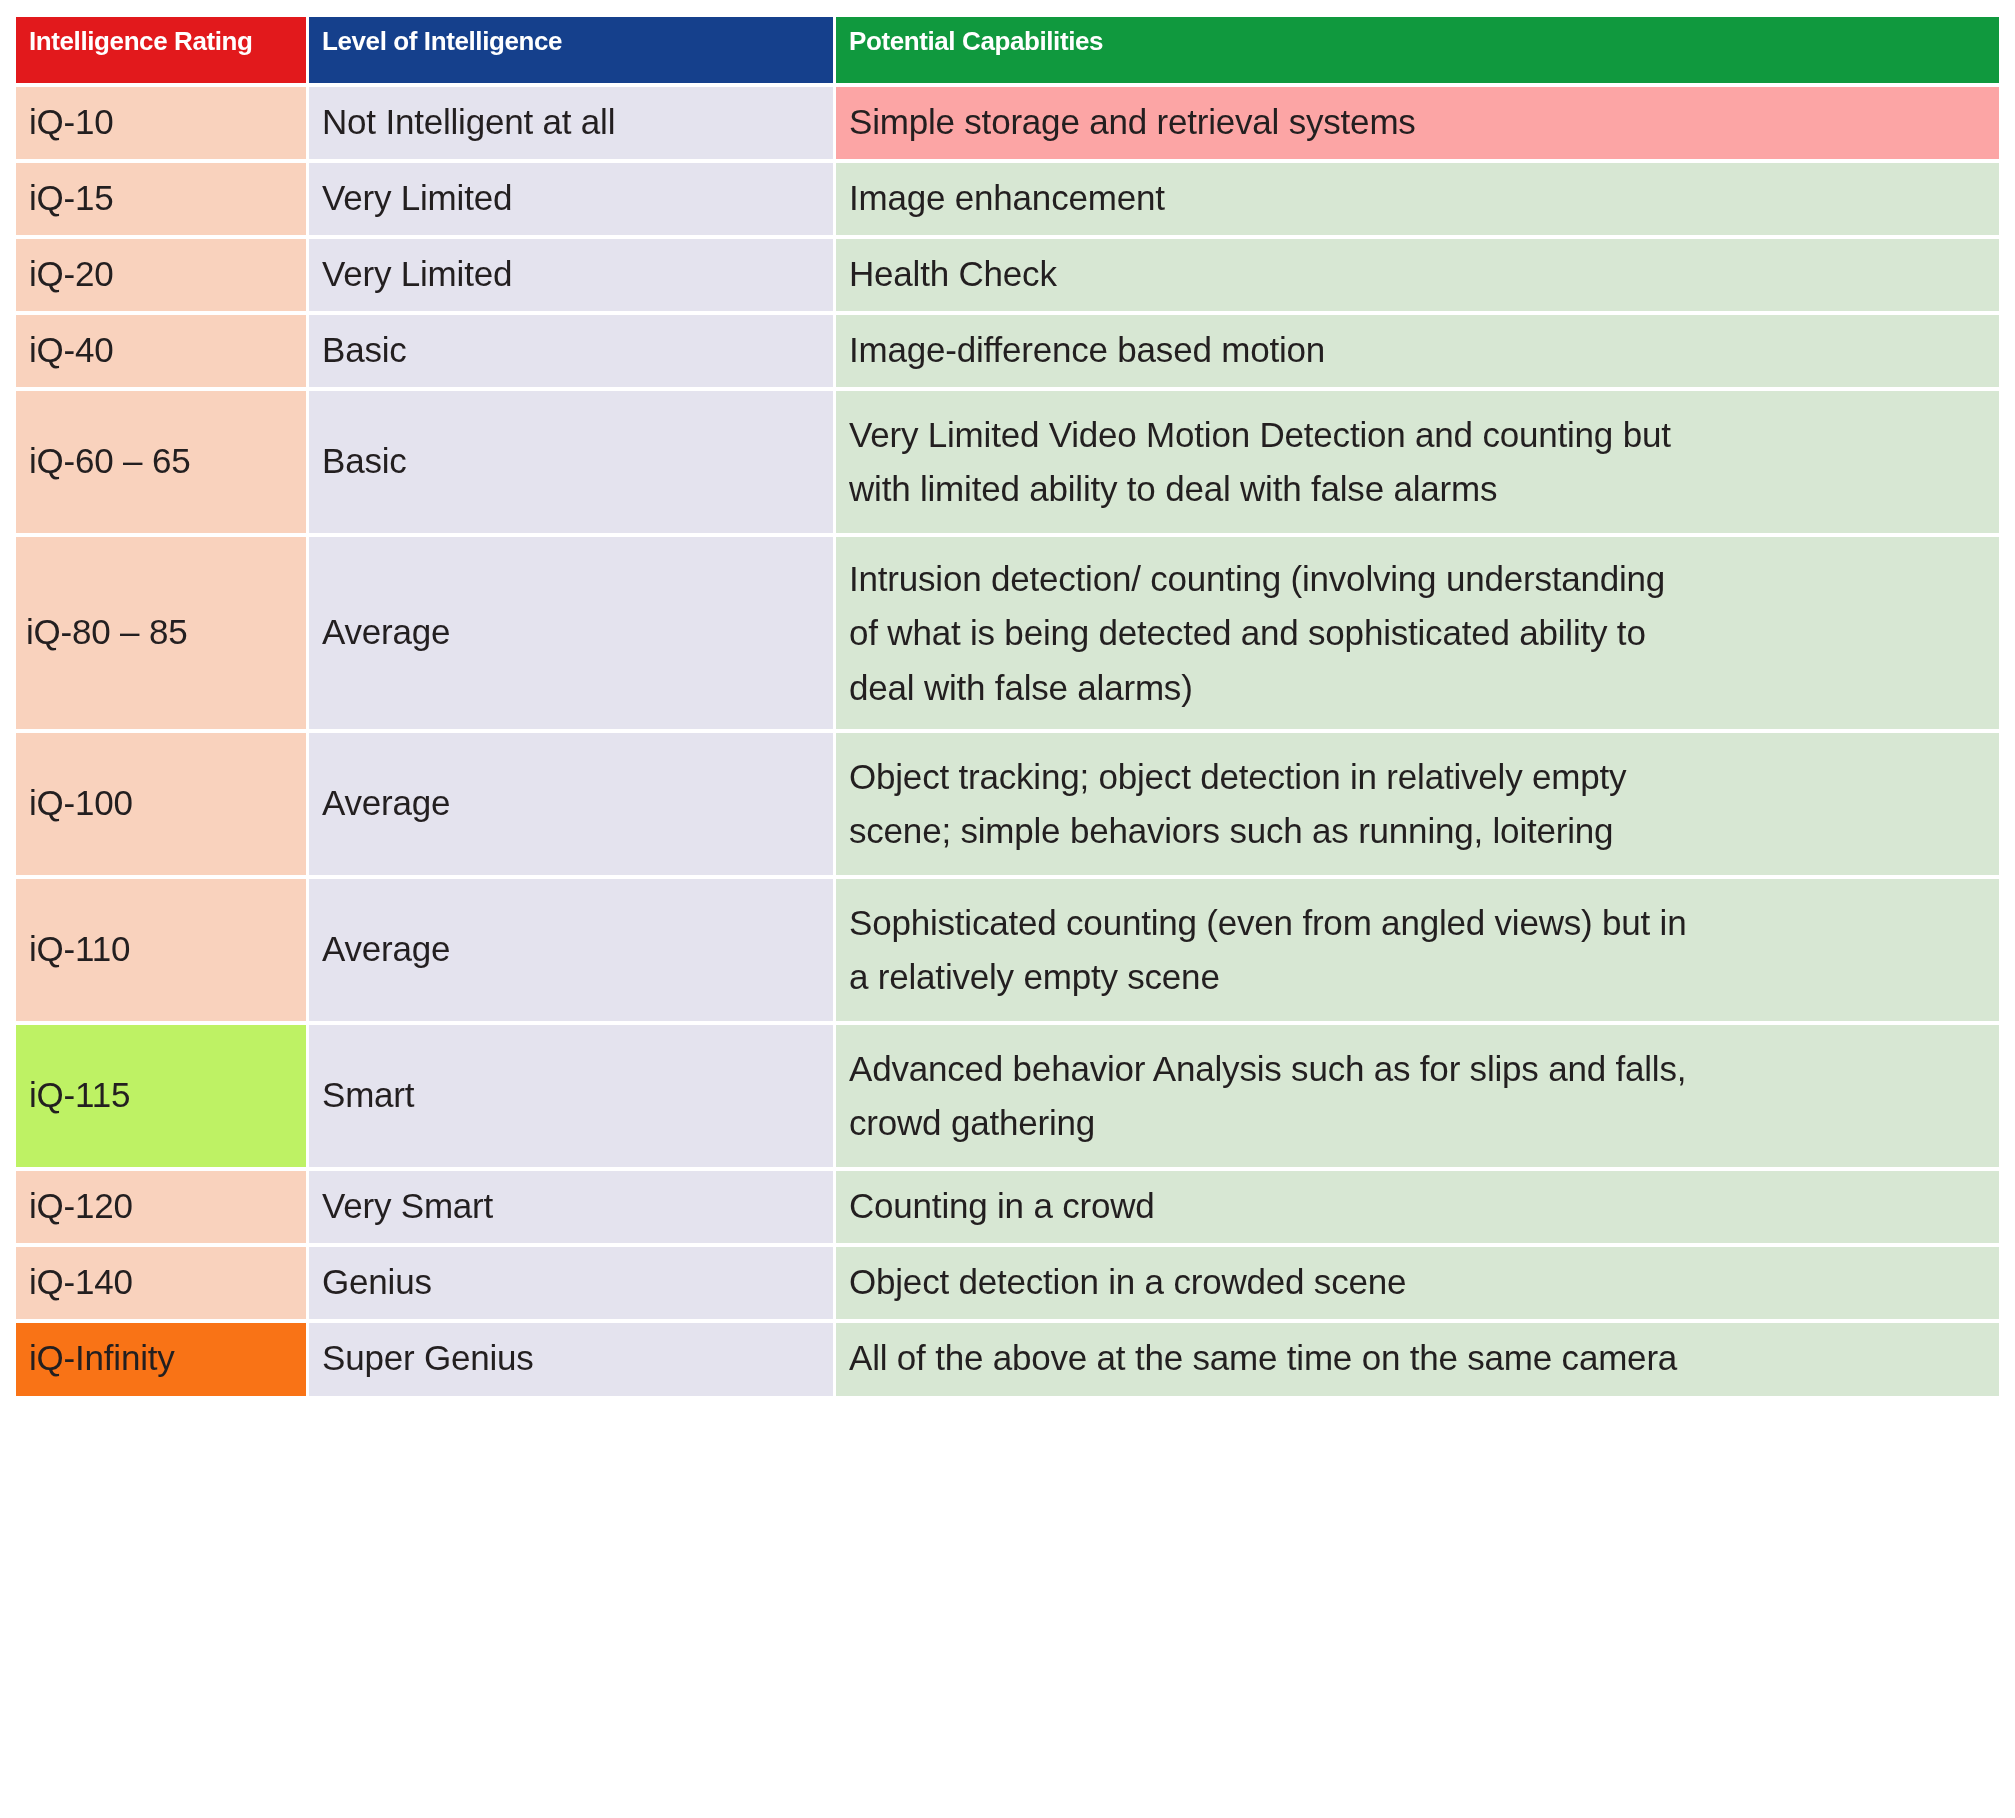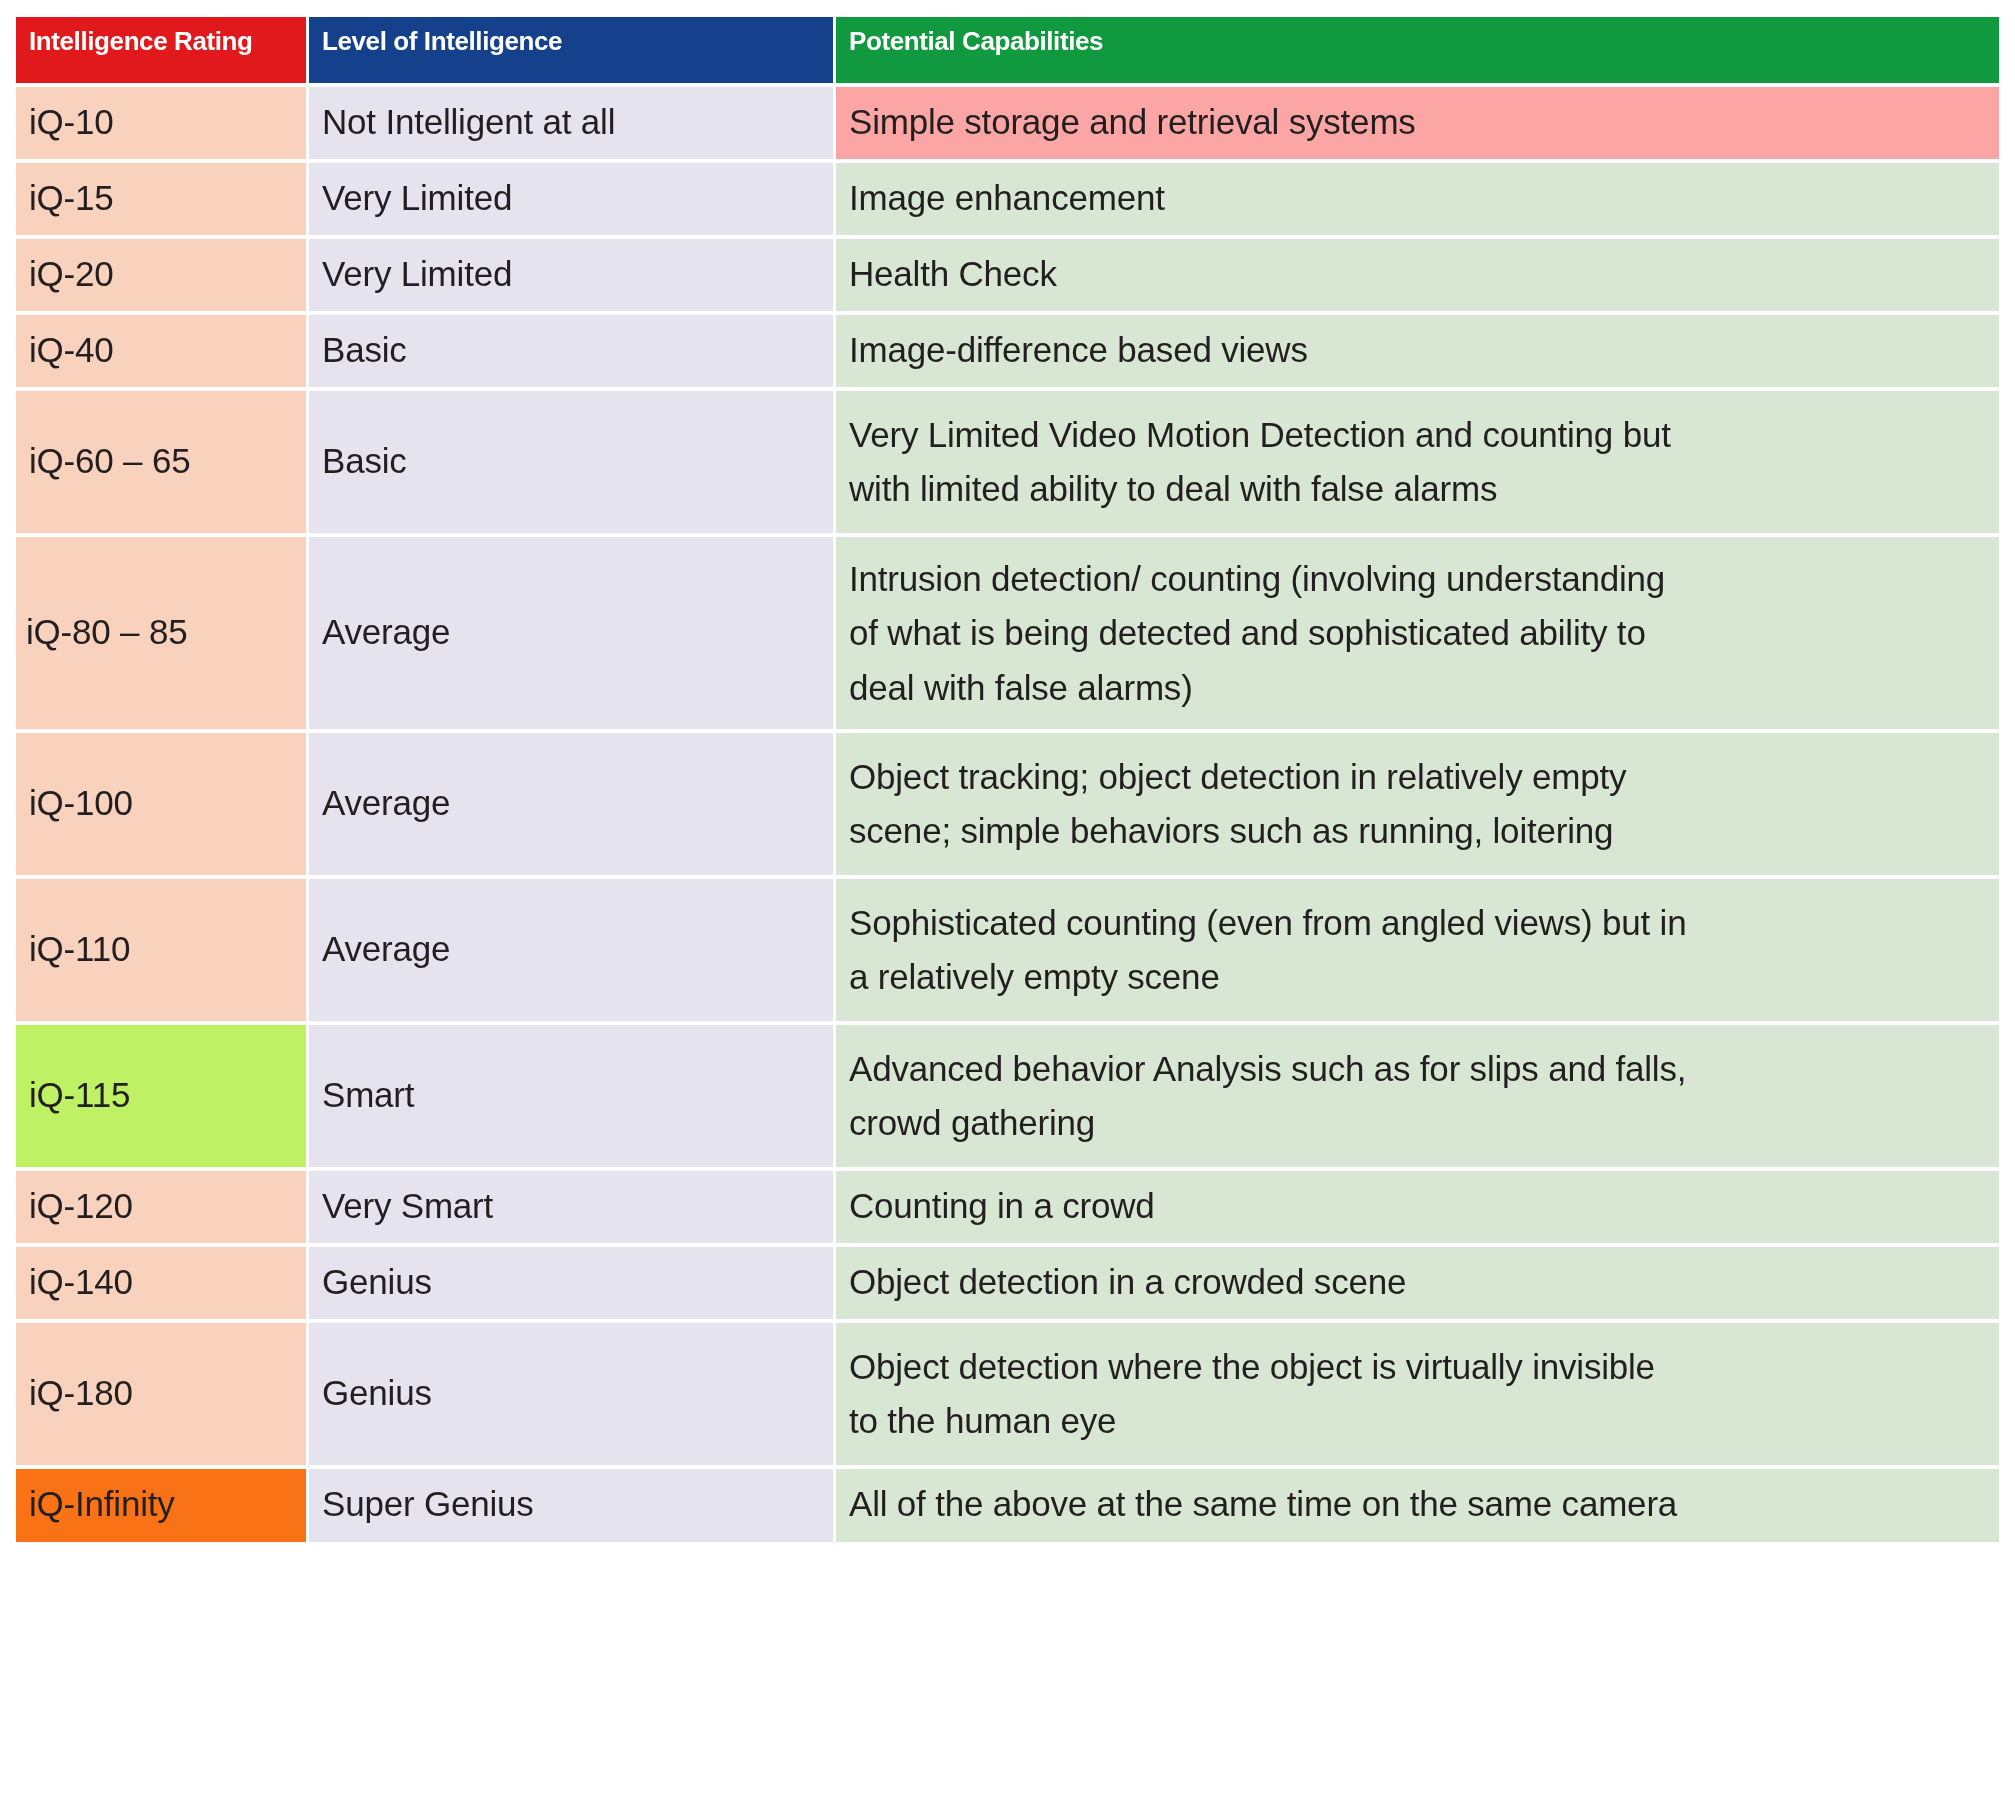--- a/index.html
+++ b/index.html
@@ -106,21 +106,21 @@
           <td class="col-rating" style="background: rgb(249, 210, 189); color: rgb(35, 31, 32);">iQ-20</td>
           <td class="col-level" style="background: rgb(228, 227, 238); color: rgb(35, 31, 32);">Very Limited</td>
           <td class="col-capab" style="background: rgb(215, 231, 211); color: rgb(35, 31, 32);">
             <span class="line">Health Check</span>
           </td>
         </tr>
         <tr class="r-single">
           <td class="col-rating" style="background: rgb(249, 210, 189); color: rgb(35, 31, 32);">iQ-40</td>
           <td class="col-level" style="background: rgb(228, 227, 238); color: rgb(35, 31, 32);">Basic</td>
           <td class="col-capab" style="background: rgb(215, 231, 211); color: rgb(35, 31, 32);">
-            <span class="line">Image-difference based views</span>
+            <span class="line">Image-difference based motion</span>
           </td>
         </tr>
         <tr class="r-two">
           <td class="col-rating" style="background: rgb(249, 210, 189); color: rgb(35, 31, 32);">iQ-60 – 65</td>
           <td class="col-level" style="background: rgb(228, 227, 238); color: rgb(35, 31, 32);">Basic</td>
           <td class="col-capab" style="background: rgb(215, 231, 211); color: rgb(35, 31, 32);">
             <span class="line">Very Limited Video Motion Detection and counting but</span>
             <span class="line">with limited ability to deal with false alarms</span>
           </td>
         </tr>
@@ -164,28 +164,20 @@
             <span class="line">Counting in a crowd</span>
           </td>
         </tr>
         <tr class="r-single">
           <td class="col-rating" style="background: rgb(249, 210, 189); color: rgb(35, 31, 32);">iQ-140</td>
           <td class="col-level" style="background: rgb(228, 227, 238); color: rgb(35, 31, 32);">Genius</td>
           <td class="col-capab" style="background: rgb(215, 231, 211); color: rgb(35, 31, 32);">
             <span class="line">Object detection in a crowded scene</span>
           </td>
         </tr>
-        <tr class="r-two">
-          <td class="col-rating" style="background: rgb(249, 210, 189); color: rgb(35, 31, 32);">iQ-180</td>
-          <td class="col-level" style="background: rgb(228, 227, 238); color: rgb(35, 31, 32);">Genius</td>
-          <td class="col-capab" style="background: rgb(215, 231, 211); color: rgb(35, 31, 32);">
-            <span class="line">Object detection where the object is virtually invisible</span>
-            <span class="line">to the human eye</span>
-          </td>
-        </tr>
         <tr class="r-single">
           <td class="col-rating" style="background: #f97316; color: rgb(35, 31, 32);">iQ-Infinity</td>
           <td class="col-level" style="background: rgb(228, 227, 238); color: rgb(35, 31, 32);">Super Genius</td>
           <td class="col-capab" style="background: rgb(215, 231, 211); color: rgb(35, 31, 32);">
             <span class="line">All of the above at the same time on the same camera</span>
           </td>
         </tr>
       </tbody>
   </table>
 </div>

